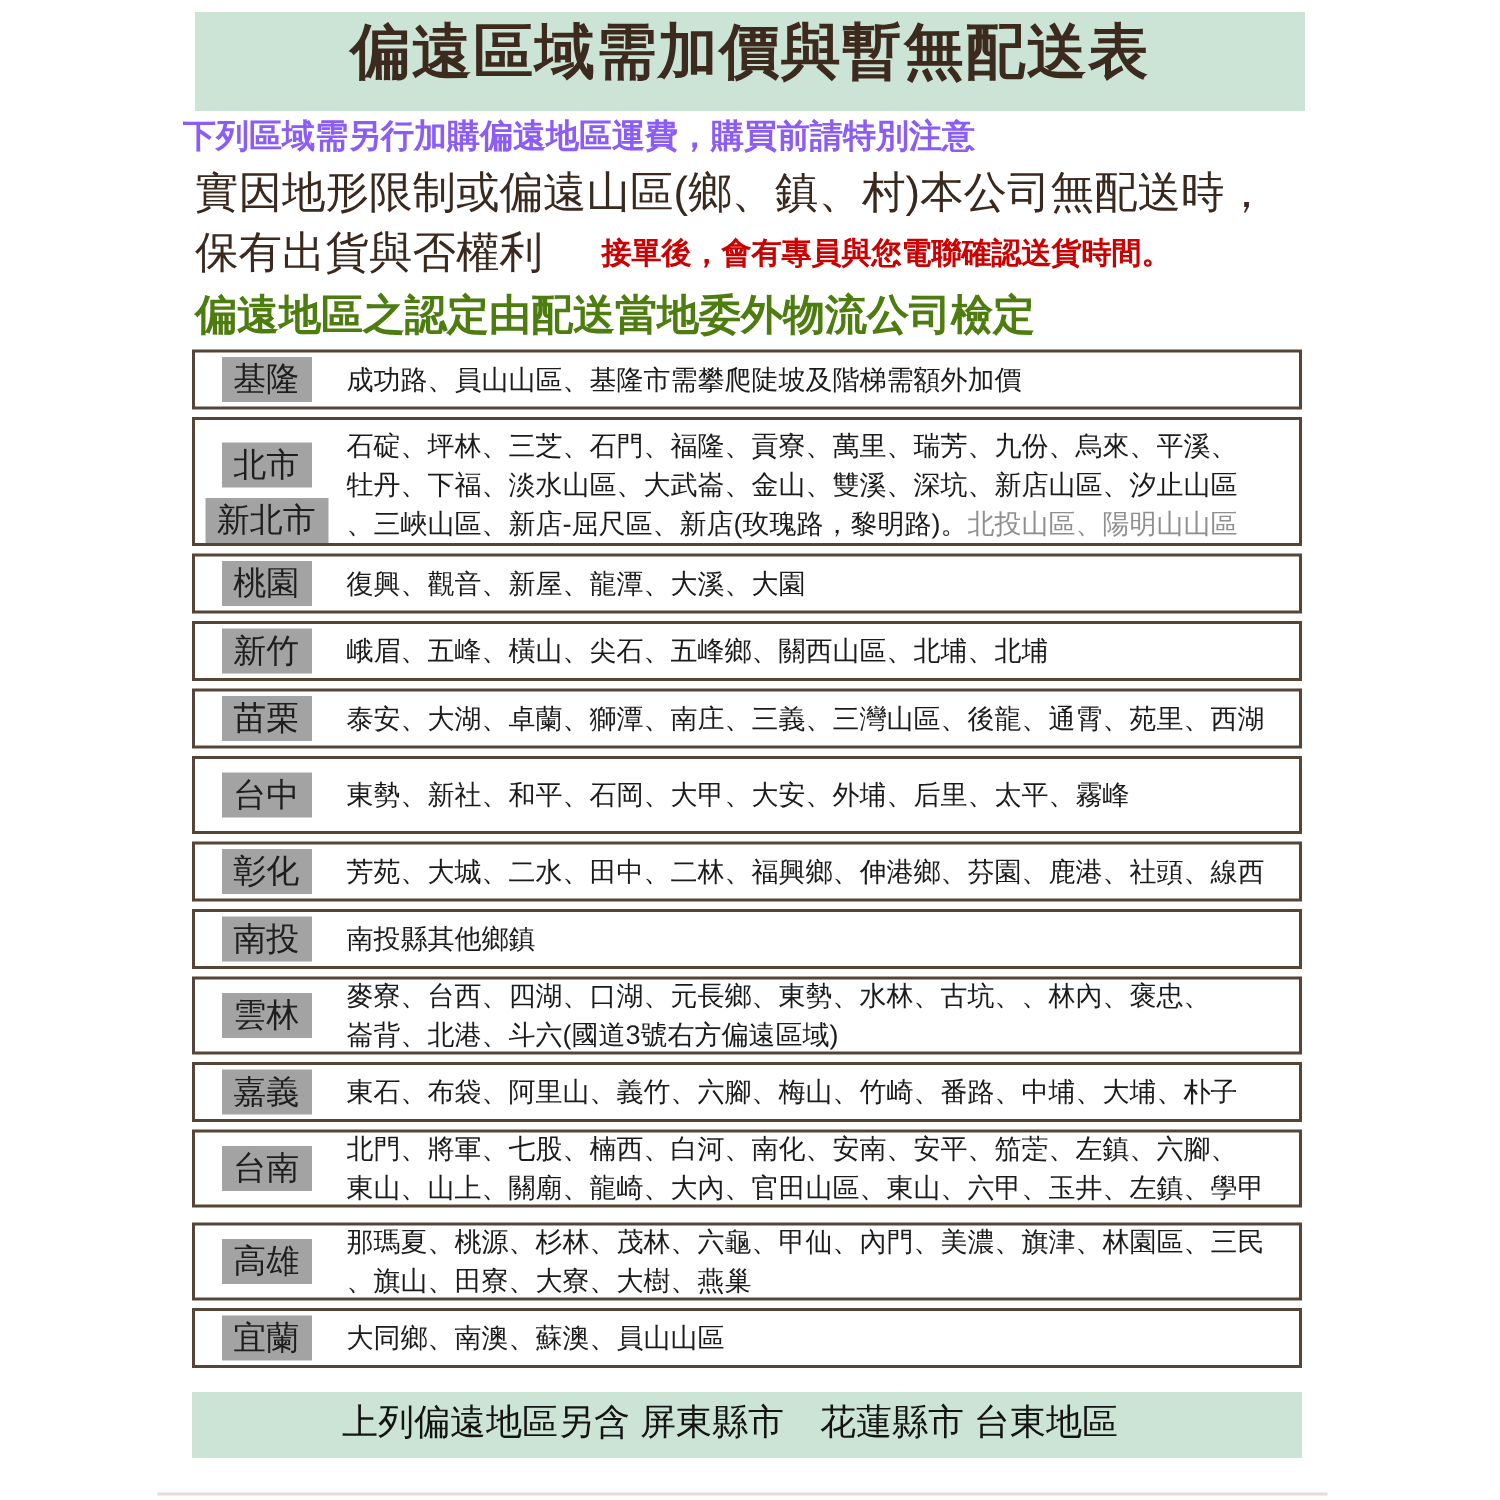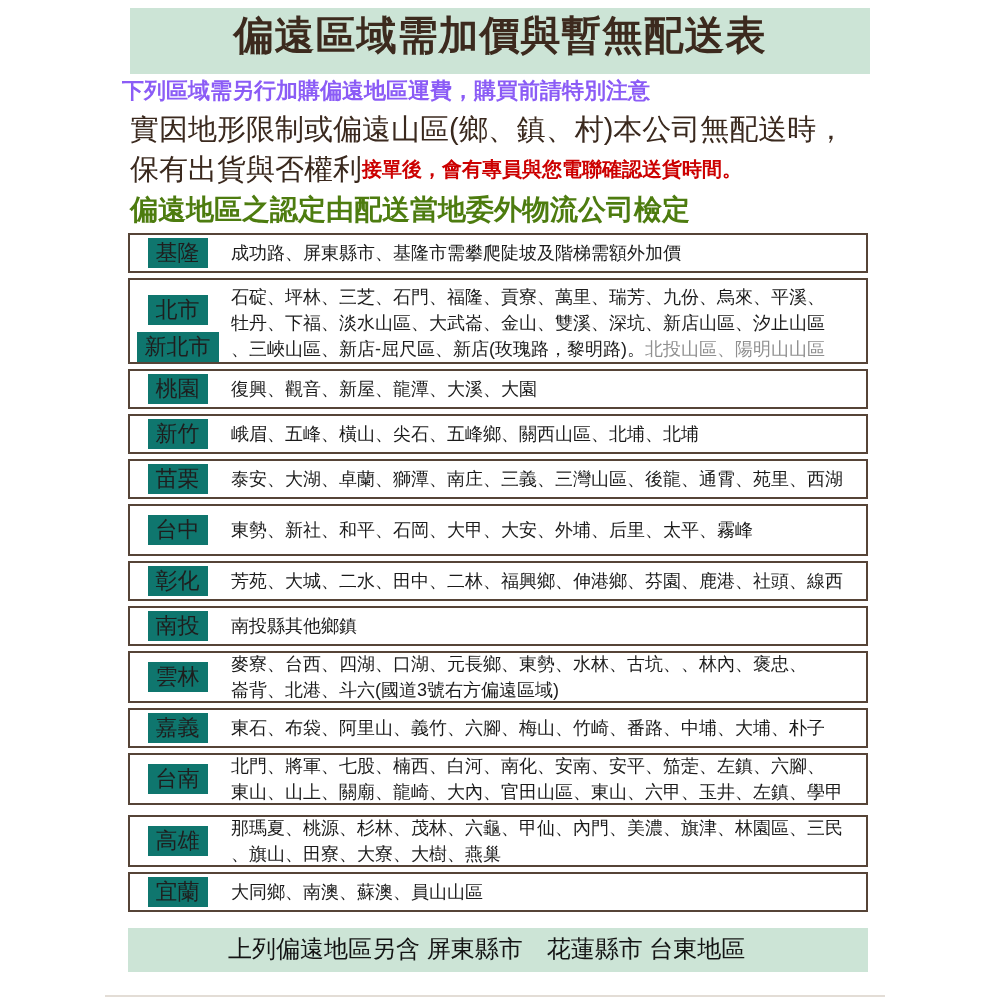--- a/index.html
+++ b/index.html
@@ -15,21 +15,21 @@
     margin:0;font-size:40px;line-height:44px;font-weight:bold;
     color:#3c2a1e;letter-spacing:1px;
   }
   .red-note{
     margin:4px 0 0 122px;color:#8b5cf6;font-weight:bold;
     font-family:"Liberation Serif","DejaVu Serif",serif;
     font-size:22px;line-height:26px;
   }
   .para{margin:6px 0 0 130px;color:#3a291e;}
   .para-line1{font-size:29px;line-height:38px;}
-  .para-line2{font-size:29px;line-height:42px;display:flex;align-items:center;}
+  .para-line2{font-size:29px;line-height:42px;display:flex;align-items:center;gap:39px;}
   .red-inline{
     color:#cc0000;font-weight:bold;font-size:20px;
     font-family:"Liberation Serif","DejaVu Serif",serif;
     margin-left:0;
   }
   .blue-line{
     margin:2px 0 0 130px;color:#4d7c0f;font-weight:bold;
     font-size:28px;line-height:36px;
   }
   .table{margin:5px 0 0 128px;width:740px;}
@@ -37,21 +37,21 @@
     box-sizing:border-box;width:740px;border:2px solid #564437;
     background:#fff;margin-bottom:5px;display:flex;align-items:center;
   }
   .row:nth-child(12){margin-top:10px;}  
   .h1{height:40px;} .h2{height:52px;} .h3{height:86px;align-items:flex-end;}
   .label-cell{
     width:95px;flex:none;display:flex;flex-direction:column;
     align-items:center;justify-content:center;gap:7px;
   }
   .label-box{
-    background:#0f766e;color:#1e1e1e;font-size:22px;line-height:24px;
+    background:#a3a3a3;color:#1e1e1e;font-size:22px;line-height:24px;
     padding:3px 8px;white-space:nowrap;
   }
   .areas{flex:1;padding:0 4px 0 6px;color:#1b1b1b;}
   .area-line{font-size:18px;line-height:26px;white-space:nowrap;}
   .gray{color:#8f8f8f;}
   .footer-band{
     margin:16px 0 0 128px;width:740px;background:#cce4d6;
     box-sizing:border-box;padding:7px 0 9px 100px;
   }
   .footer-band .footer-text{font-size:24px;line-height:28px;color:#141414;}
@@ -80,21 +80,21 @@
   </div>
 
   <div class="blue-line">偏遠地區之認定由配送當地委外物流公司檢定</div>
 
   <div class="table">
       <div class="row h1">
     <div class="label-cell">
           <div class="label-box">基隆</div>
         </div>
     <div class="areas">
-          <div class="area-line">成功路、屏東縣市、基隆市需攀爬陡坡及階梯需額外加價</div>
+          <div class="area-line">成功路、員山山區、基隆市需攀爬陡坡及階梯需額外加價</div>
         </div>
   </div>
       <div class="row h3">
     <div class="label-cell">
           <div class="label-box">北市</div>
           <div class="label-box">新北市</div>
         </div>
     <div class="areas">
           <div class="area-line">石碇、坪林、三芝、石門、福隆、貢寮、萬里、瑞芳、九份、烏來、平溪、</div>
           <div class="area-line">牡丹、下福、淡水山區、大武崙、金山、雙溪、深坑、新店山區、汐止山區</div>

